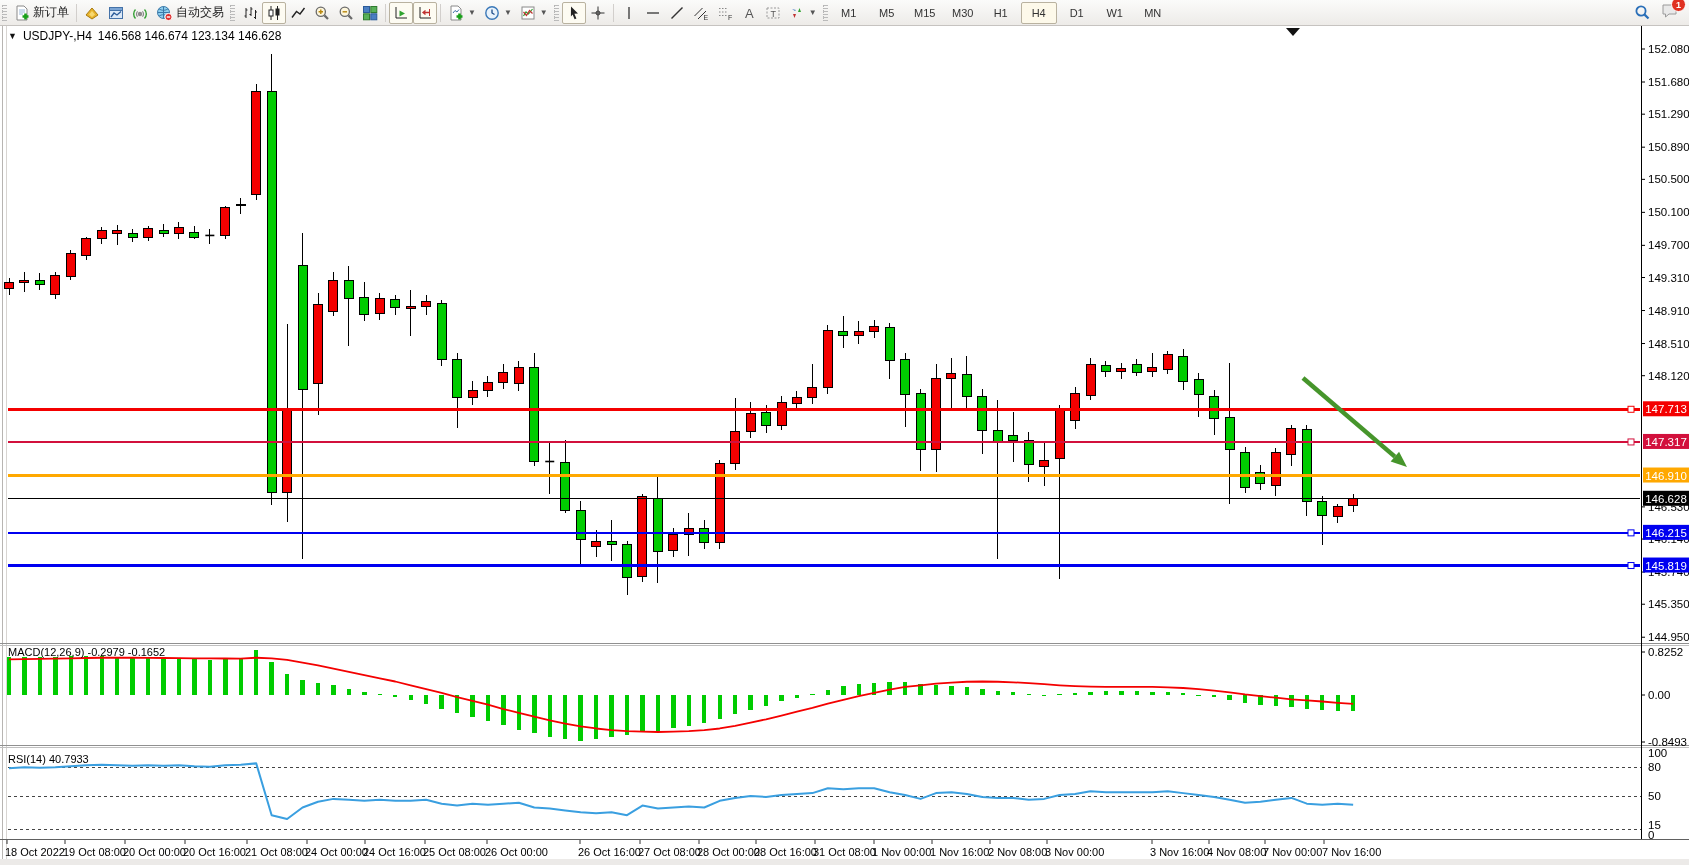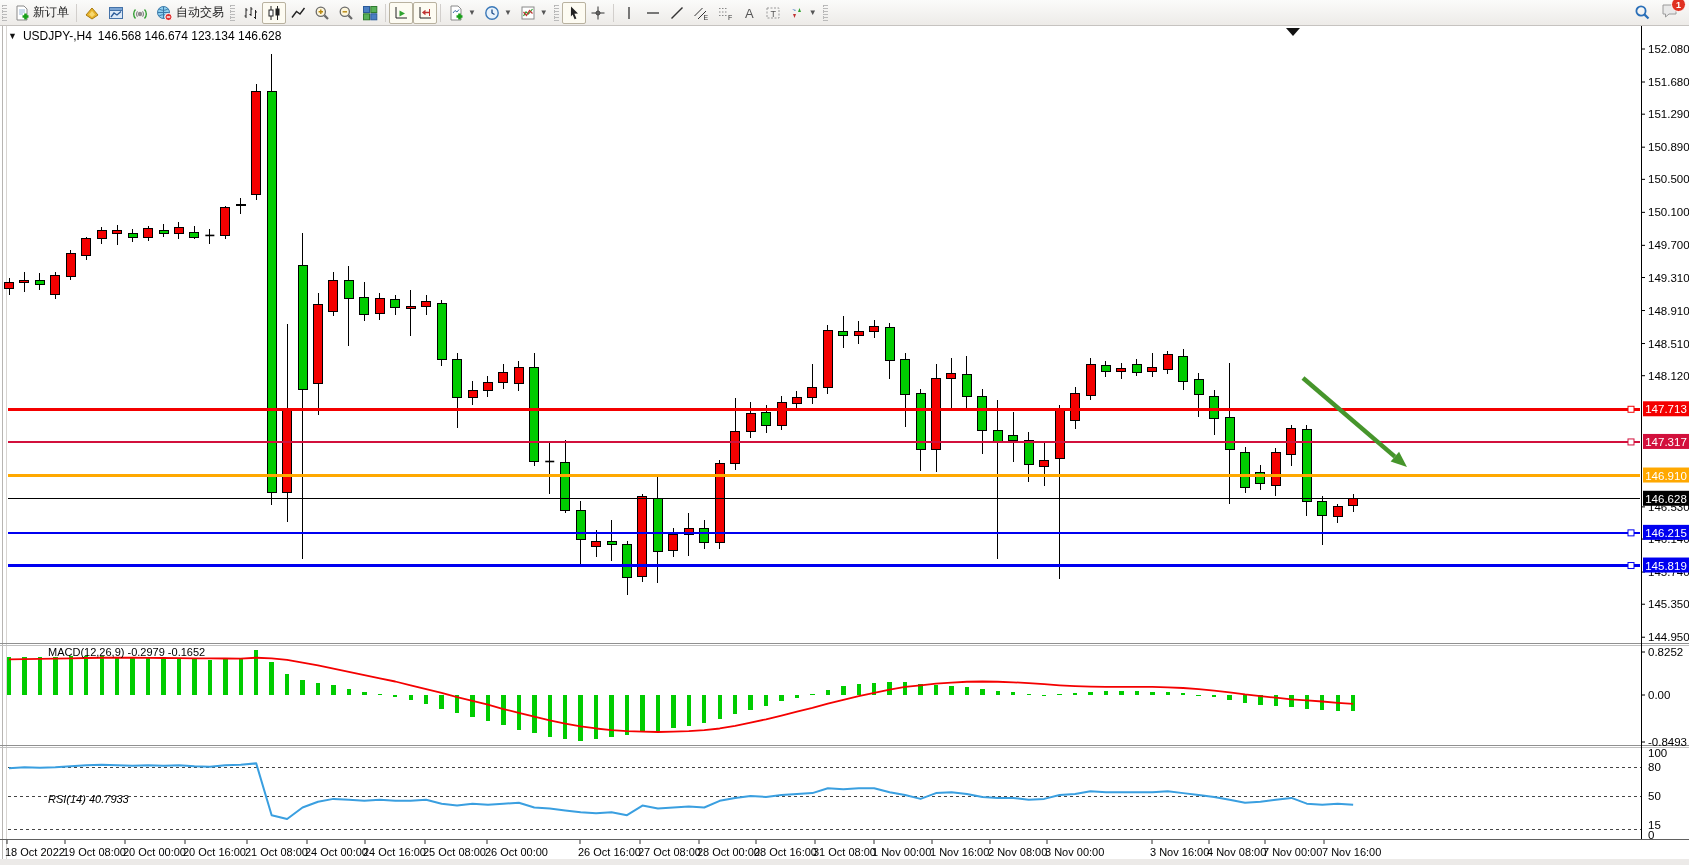--- a/index.html
+++ b/index.html
@@ -13,23 +13,23 @@
   .tbtn svg{display:block;}
   .caret{font-size:8px;color:#555;margin-left:1px;}
   .tf{height:20px;min-width:26px;padding:0 4px;display:flex;align-items:center;justify-content:center;font-size:11px;color:#333;border:1px solid transparent;}
   .tf.active{background:#fdf9ea;border:1px solid #b9b2a0;border-radius:2px;}
   .toolbar-right{margin-left:auto;display:flex;align-items:center;gap:6px;padding-right:10px;}
   .chat-wrap{position:relative;}
   .badge{position:absolute;top:-5px;right:-7px;background:#e03122;color:#fff;border-radius:50%;width:13px;height:13px;font-size:9px;font-weight:bold;display:flex;align-items:center;justify-content:center;border:1px solid #fff;}
   
   .chart-title{position:absolute;left:8px;top:29px;font-size:12px;color:#000;z-index:4;display:flex;align-items:center;gap:6px;}
   .chart-title .tri{font-size:9px;color:#111;}
-  .ind-label{position:absolute;left:8px;font-size:11px;color:#000;z-index:4;white-space:nowrap;margin-left:40px;}
+  .ind-label{position:absolute;left:8px;font-size:11px;color:#000;z-index:4;white-space:nowrap;}
   #macd-label{top:646px;}
-  #rsi-label{top:793px;font-style:italic;}
+  #rsi-label{top:753px;}
   svg text{font-family:"Liberation Sans",sans-serif;}
 </style>
 </head>
 <body>
 
 <div class="toolbar">
   <div class="grip"></div>
 
   <button class="tbtn">
     <span>
@@ -264,20 +264,31 @@
         <svg width="16" height="16">
           <polygon points="4,9 7,9 5.5,13" fill="#c03030"></polygon>
           <polygon points="9,7 12,7 10.5,3" fill="#2fa32f"></polygon>
           <path d="M3 4l4 1-1 1z" fill="#4a7ec2"></path>
         </svg>
       </span>
       <span class="caret">▼</span>
     </button>
 
   <div class="grip"></div>
+  <div id="tf-group" style="display:flex;align-items:center;gap:2px;">
+      <div class="tf">M1</div>
+      <div class="tf">M5</div>
+      <div class="tf">M15</div>
+      <div class="tf">M30</div>
+      <div class="tf">H1</div>
+      <div class="tf active">H4</div>
+      <div class="tf">D1</div>
+      <div class="tf">W1</div>
+      <div class="tf">MN</div>
+    </div>
 
   <div class="toolbar-right">
     <button class="tbtn">
         <span>
           <svg width="17" height="17">
             <circle cx="7" cy="7" r="4.6" fill="none" stroke="#2a6fb8" stroke-width="1.8"></circle>
             <line x1="10.6" y1="10.6" x2="14.5" y2="14.5" stroke="#2a6fb8" stroke-width="2.2"></line>
           </svg>
         </span>
       </button>

